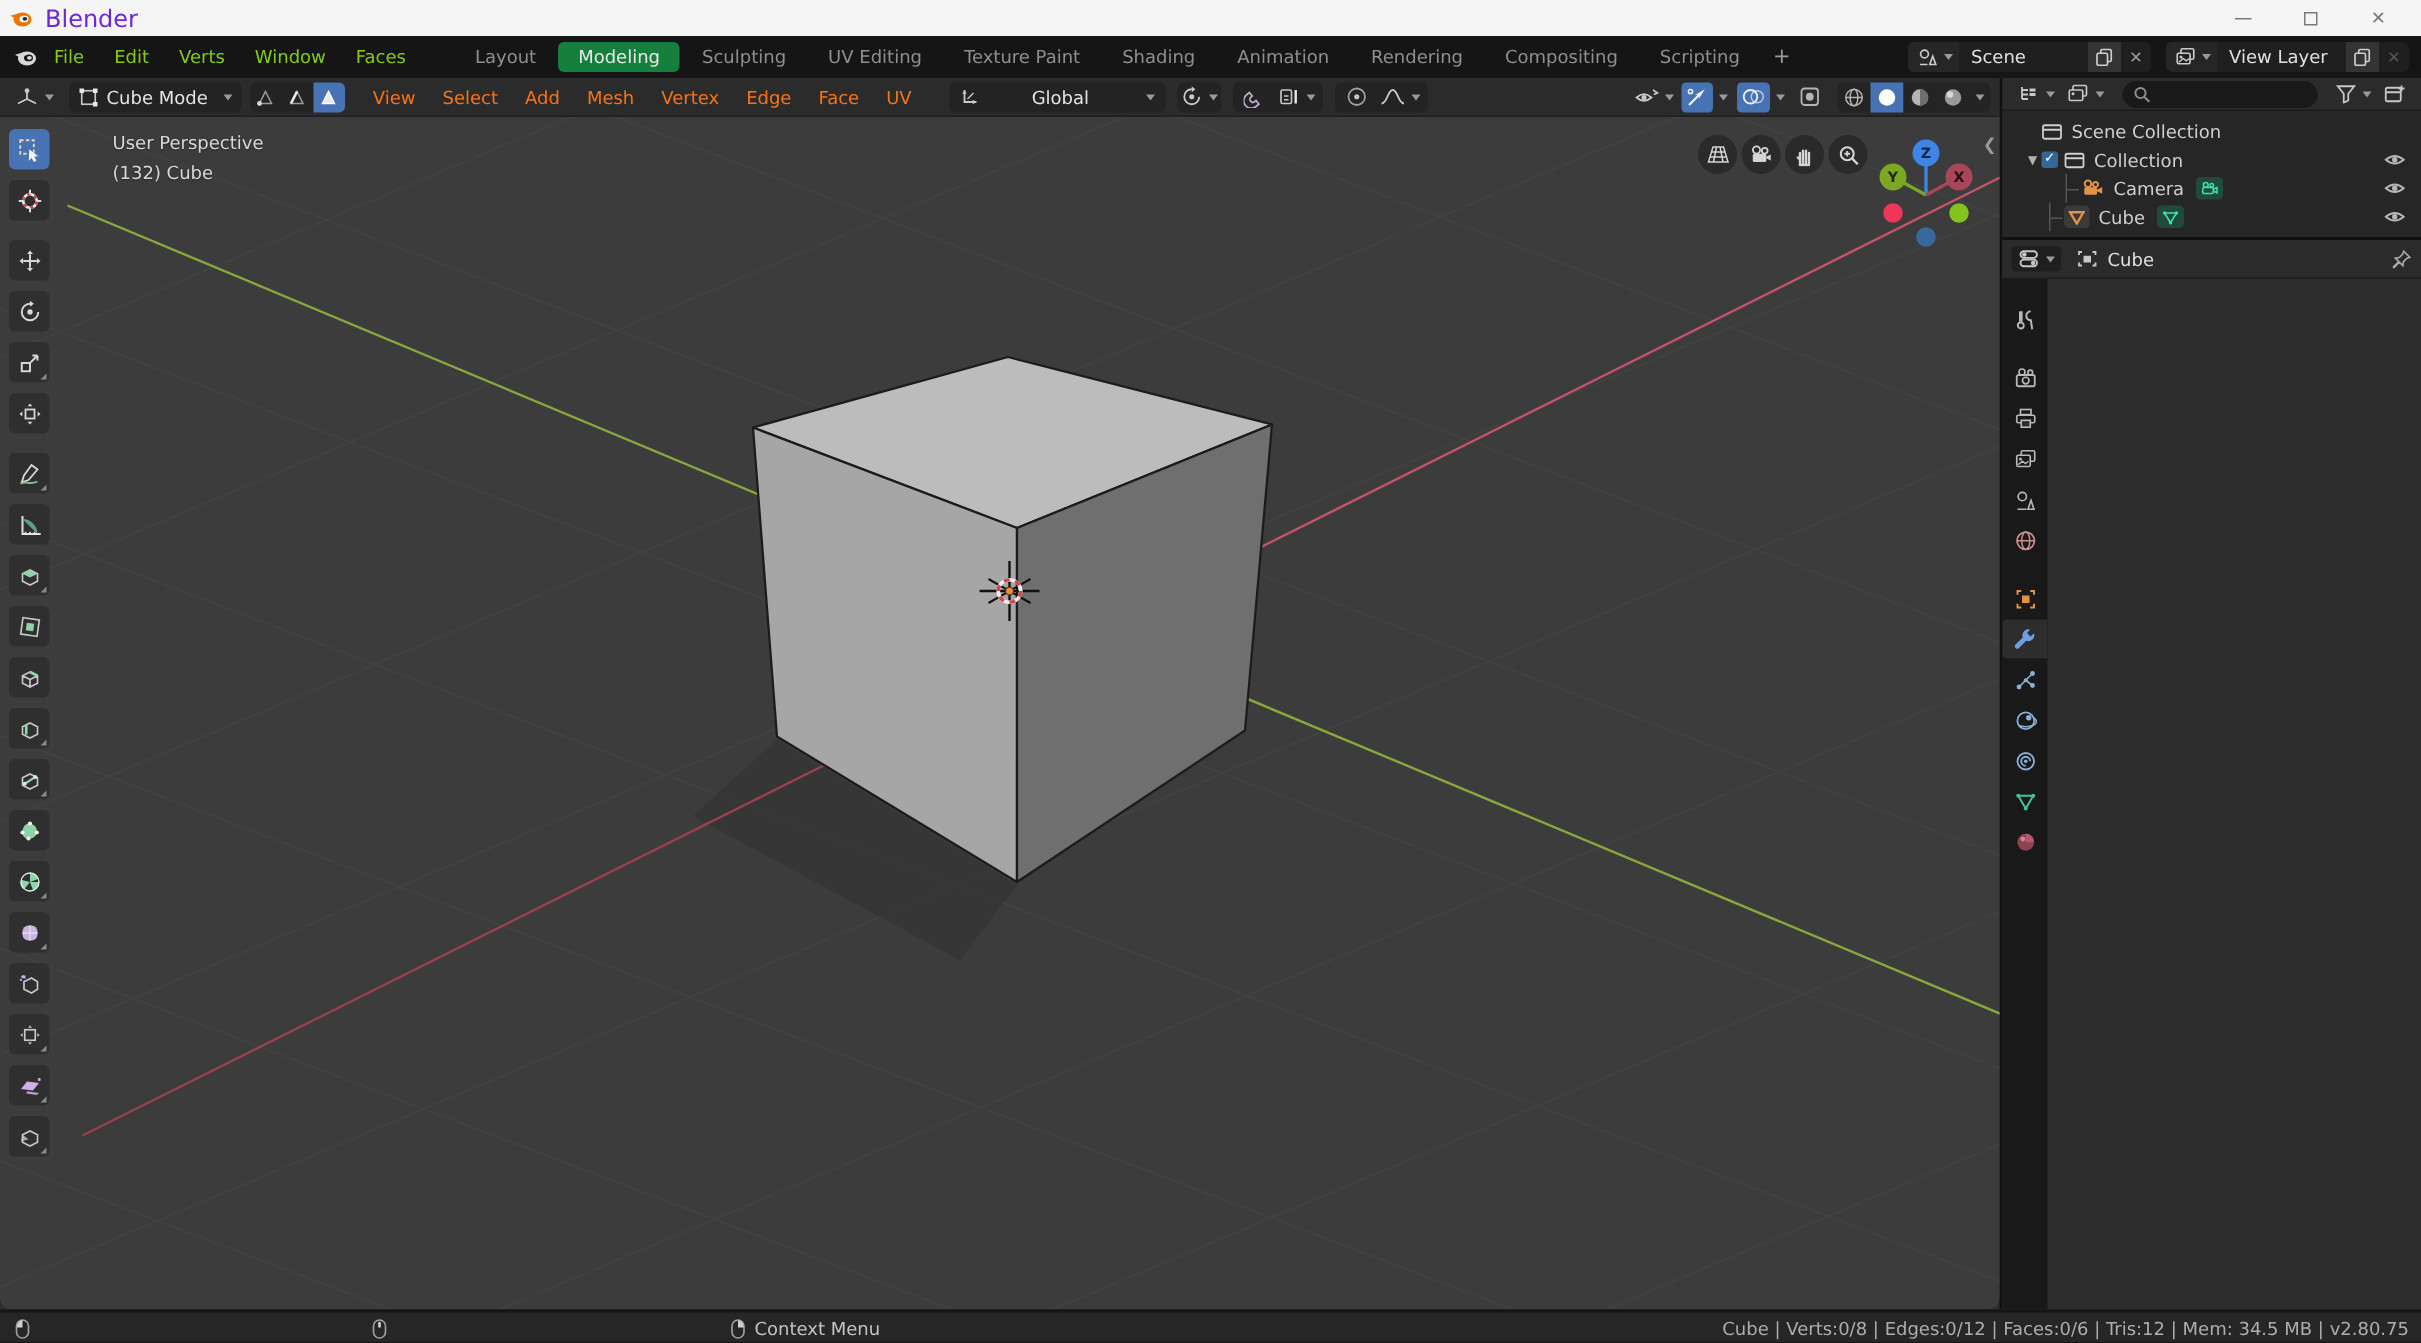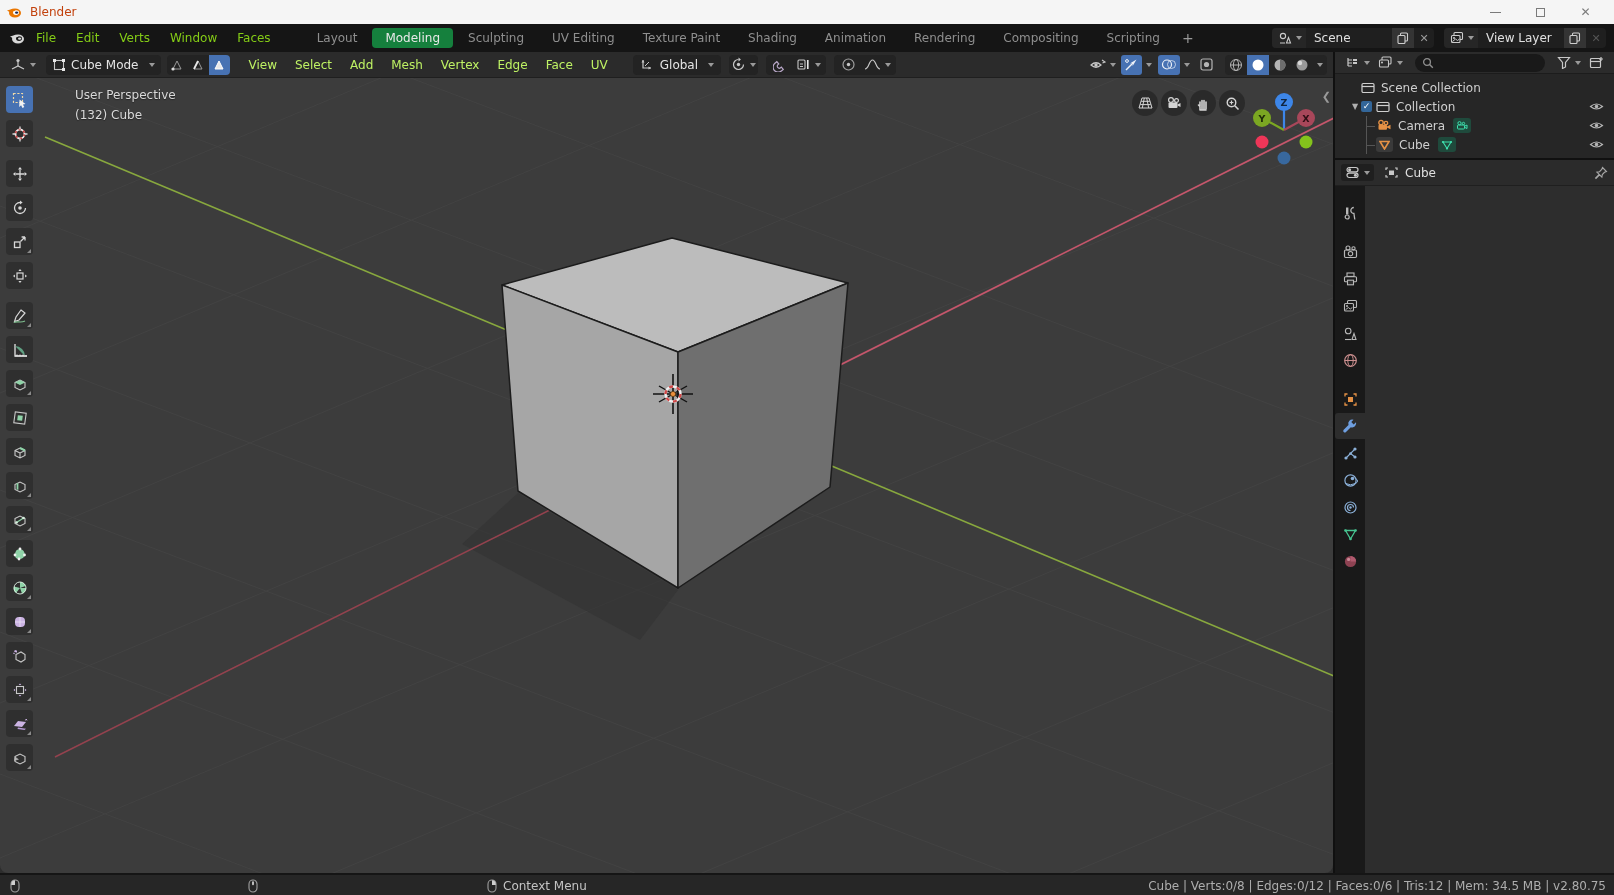--- a/index.html
+++ b/index.html
@@ -3,21 +3,21 @@
 <meta charset="utf-8">
 <style>
   * { margin:0; padding:0; box-sizing:border-box; }
   html,body { background:#000; }
   .app { position:relative; width:1614px; height:895px; overflow:hidden;
          font-family:"DejaVu Sans", sans-serif; font-size:12px; color:#d4d4d4;
          background:#2d2d2d; user-select:none; }
 
   
   .titlebar { height:24px; background:#f5f5f5; display:flex; align-items:center; padding:0 6px; }
-  .titlebar .tb-title { color:#c2410c; font-size:12px; margin-left:8px; }
+  .titlebar .tb-title { color:#6d28d9; font-size:16px; margin-left:8px; }
   .win-controls { margin-left:auto; display:flex; align-items:center; }
   .win-btn { width:45px; height:24px; display:flex; align-items:center; justify-content:center; color:#7a7a7a; font-size:12px; }
   .win-min-bar { width:11px; height:1px; background:#7a7a7a; }
   .win-max-box { width:9px; height:9px; border:1px solid #7a7a7a; }
 
   
   .topbar { height:28px; background:#151515; display:flex; align-items:center; padding:0 8px; }
   .menu-item { padding:0 10px; color:#84cc16; line-height:28px; }
   .tabs { display:flex; align-items:center; margin-left:22px; }
   .tab { padding:3px 13px; color:#8f8f8f; border-radius:4px; margin:0 1px; }
@@ -38,22 +38,22 @@
 
   .vp-header { height:26px; background:#2b2b2b; display:flex; align-items:center; padding:0 6px; border-bottom:1px solid #1f1f1f; }
   .hdr-btn { display:flex; align-items:center; padding:2px 4px; border-radius:3px; }
   .mode-dd { display:flex; align-items:center; background:#232323; border-radius:4px; height:20px; padding:0 6px; margin:0 6px; }
   .mode-dd span { margin:0 6px 0 5px; color:#e4e4e4; }
   .selmode { display:flex; margin-right:10px; }
   .selmode .sm { width:21px; height:20px; display:flex; align-items:center; justify-content:center; background:#232323; }
   .selmode .sm:first-child { border-radius:4px 0 0 4px; }
   .selmode .sm:last-child { border-radius:0 4px 4px 0; }
   .selmode .sm.active { background:#4772b3; }
-  .vp-menu { padding:0 9px; color:#bef264; line-height:26px;text-align:right; }
-  .orient-dd { display:flex; align-items:center; background:#232323; border-radius:4px; height:20px; padding:0 7px; margin-left:16px; }
+  .vp-menu { padding:0 9px; color:#f97316; line-height:26px;text-align:right; }
+  .orient-dd { display:flex; align-items:center; background:#232323; border-radius:4px; height:20px; padding:0 7px; margin-left:16px;gap:28px; }
   .orient-dd span { margin:0 6px; color:#e4e4e4; }
   .hdr-iconbtn { display:flex; align-items:center; justify-content:center; height:20px; padding:0 3px; border-radius:3px; margin-left:2px; }
   .hdr-iconbtn.toggled { background:#4772b3; }
   .grp { display:flex; align-items:center; background:#232323; border-radius:4px; height:20px; margin-left:8px; padding:0 2px; }
   .vp-right { margin-left:auto; display:flex; align-items:center; }
   .shadeseg { width:22px; height:20px; display:flex; align-items:center; justify-content:center; background:#242424; }
   .shadeseg.active { background:#4772b3; }
   .shadeseg:first-child { border-radius:4px 0 0 4px; }
 
   .scene { position:relative; flex:1; background:#3c3c3c; overflow:hidden; border-radius:0 0 8px 8px; }
@@ -644,21 +644,21 @@
             <svg width="14" height="12" viewBox="0 0 14 12">
               <rect x="1" y="1.5" width="12" height="9" rx="1.2" fill="none" stroke="#cfcfcf" stroke-width="1.2"></rect>
               <path d="M1 4.5 h12" stroke="#cfcfcf" stroke-width="1.2"></path>
             </svg>
             <span class="lbl">Collection</span>
             <svg class="ol-eye" width="15" height="11" viewBox="0 0 15 11">
               <path d="M1.5 5.5 Q7.5 0.5 13.5 5.5 Q7.5 10.5 1.5 5.5 Z" fill="none" stroke="#b5b5b5" stroke-width="1.2"></path>
               <circle cx="7.5" cy="5.5" r="1.8" fill="#b5b5b5"></circle>
             </svg>
           </div>
-          <div class="ol-row" style="padding-left:26px;">
+          <div class="ol-row" style="padding-left:37px;">
             <div class="connector"></div>
             <svg width="16" height="13" viewBox="0 0 16 13">
               <circle cx="5" cy="3.5" r="2.2" fill="none" stroke="#e59145" stroke-width="1.3"></circle>
               <circle cx="10" cy="4" r="1.7" fill="none" stroke="#e59145" stroke-width="1.3"></circle>
               <rect x="2.5" y="5.8" width="8.5" height="5" rx="1" fill="#e59145"></rect>
               <path d="M11 7.5 l3.5-1.8 v4.5 L11 8.5 Z" fill="#e59145"></path>
             </svg>
             <span class="lbl">Camera</span>
             <div class="badge">
               <svg width="12" height="9" viewBox="0 0 12 9">

